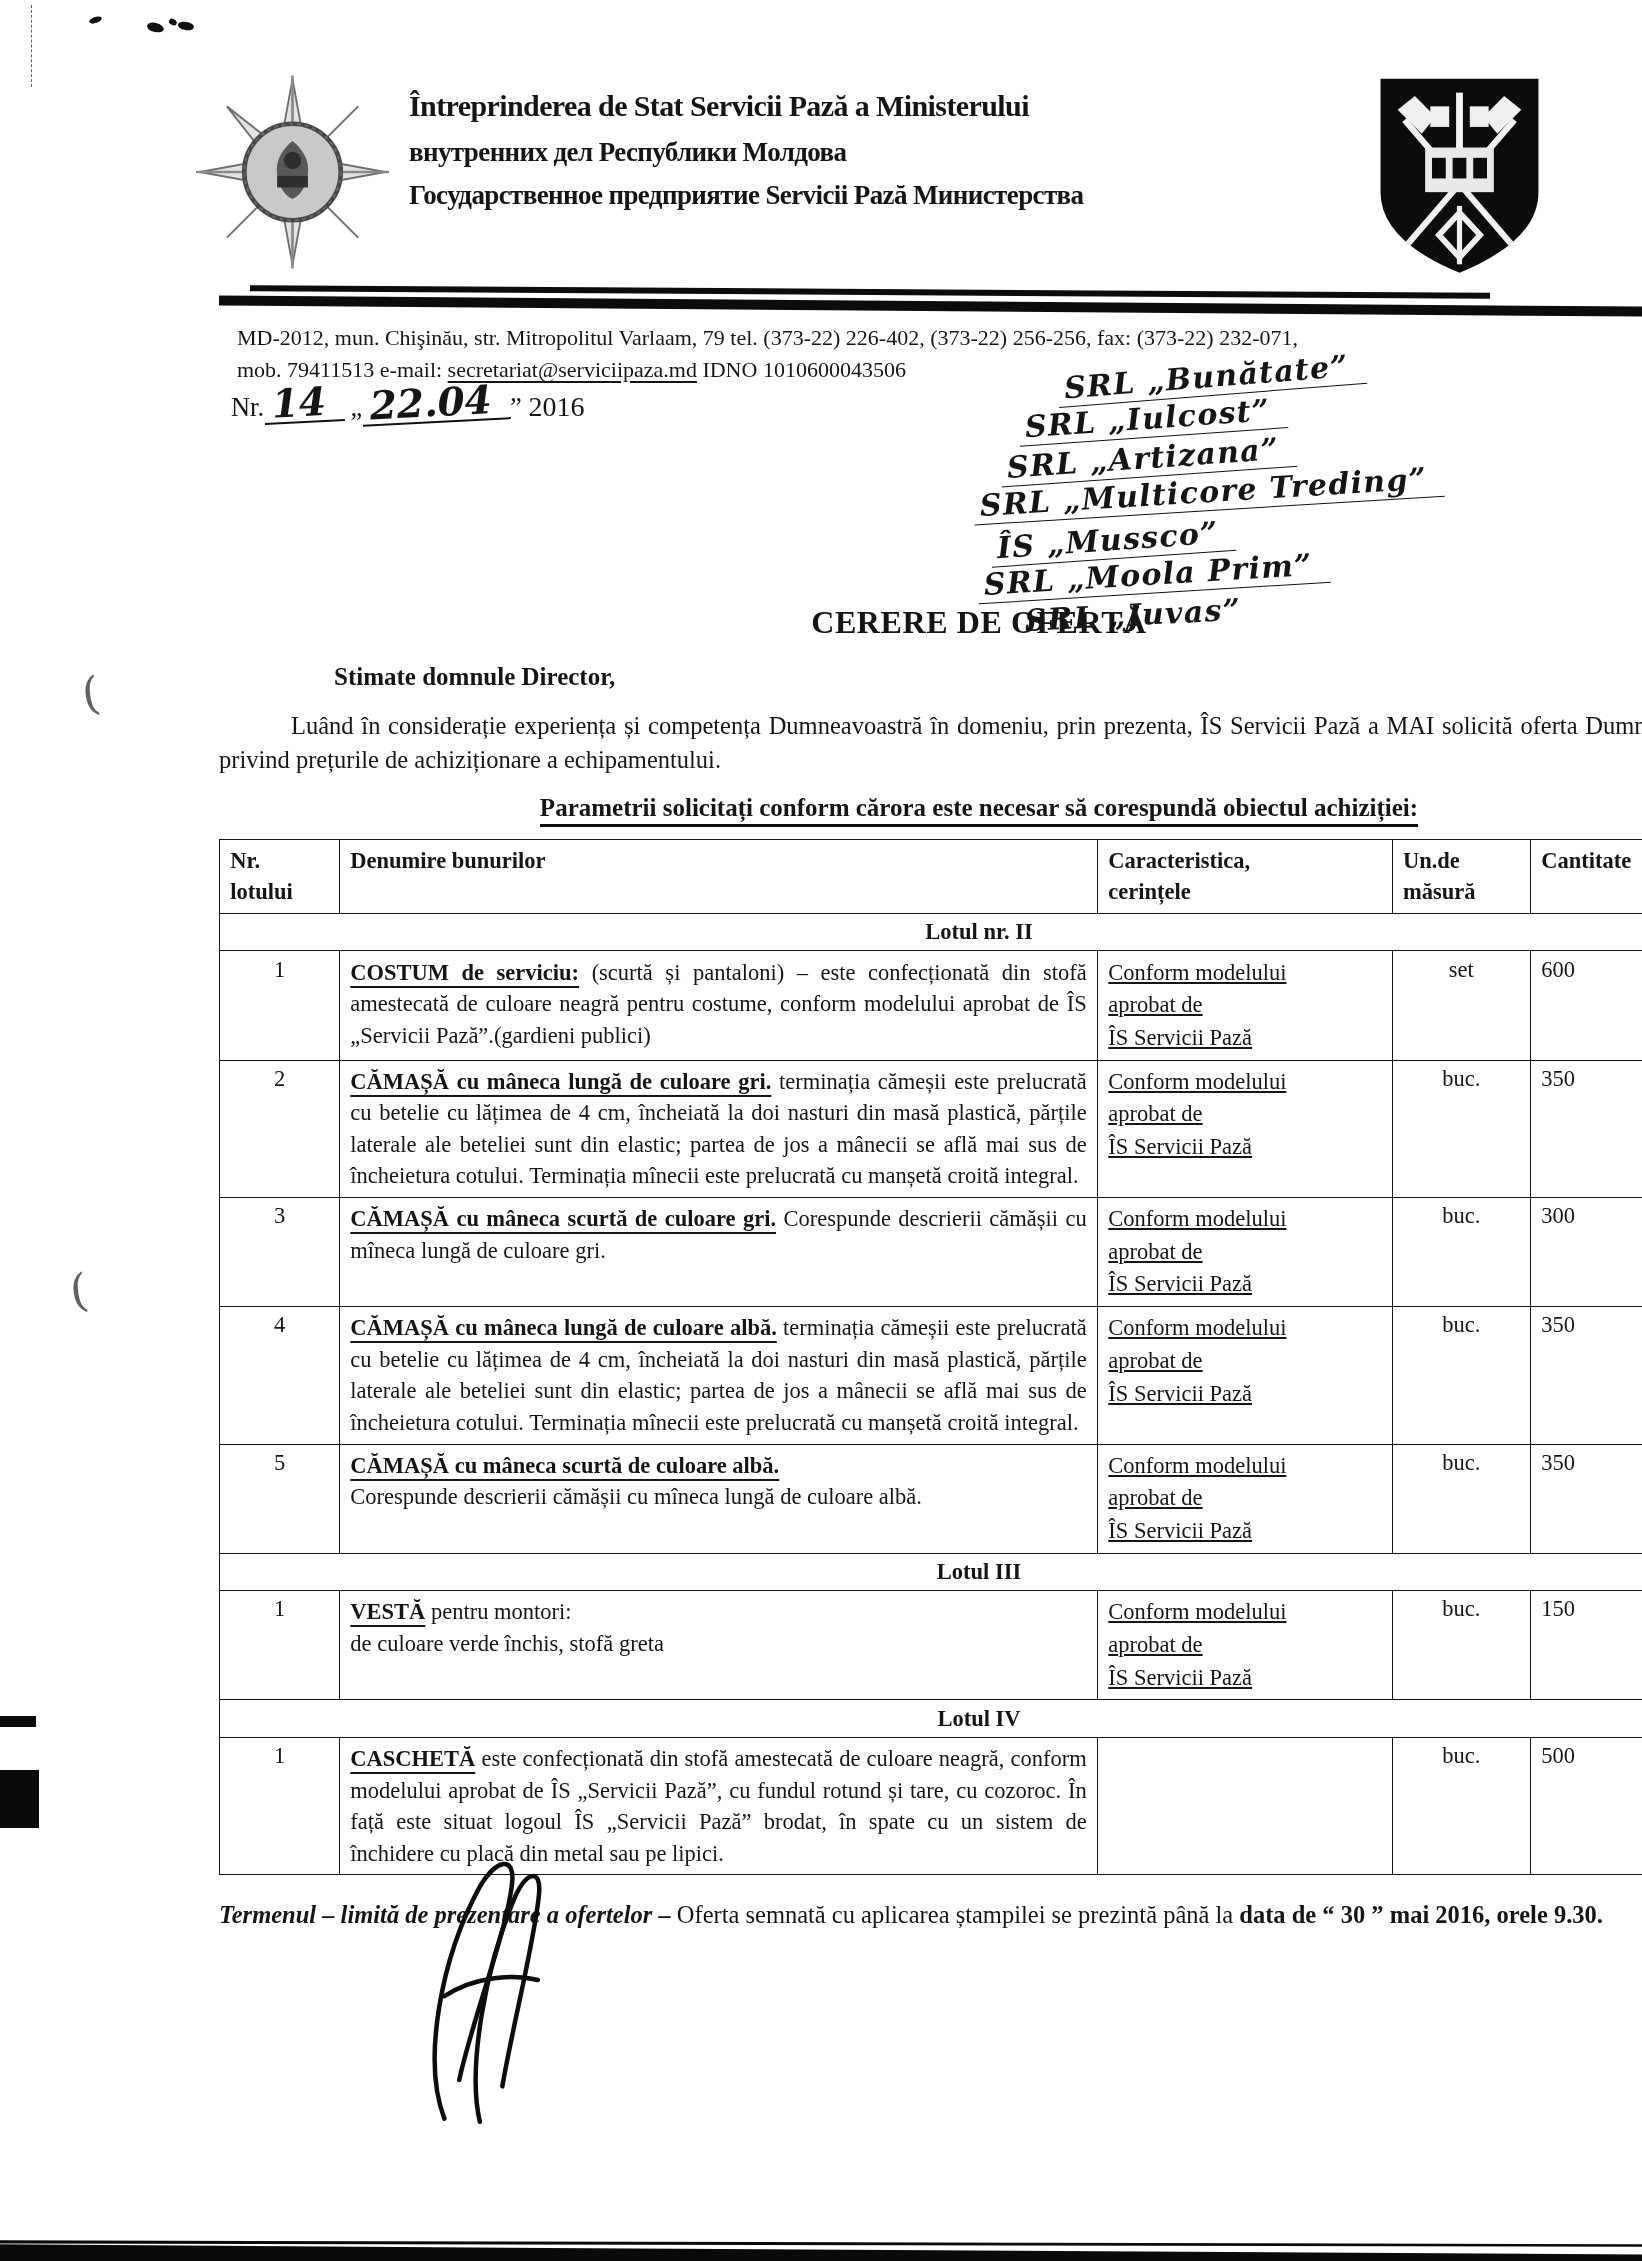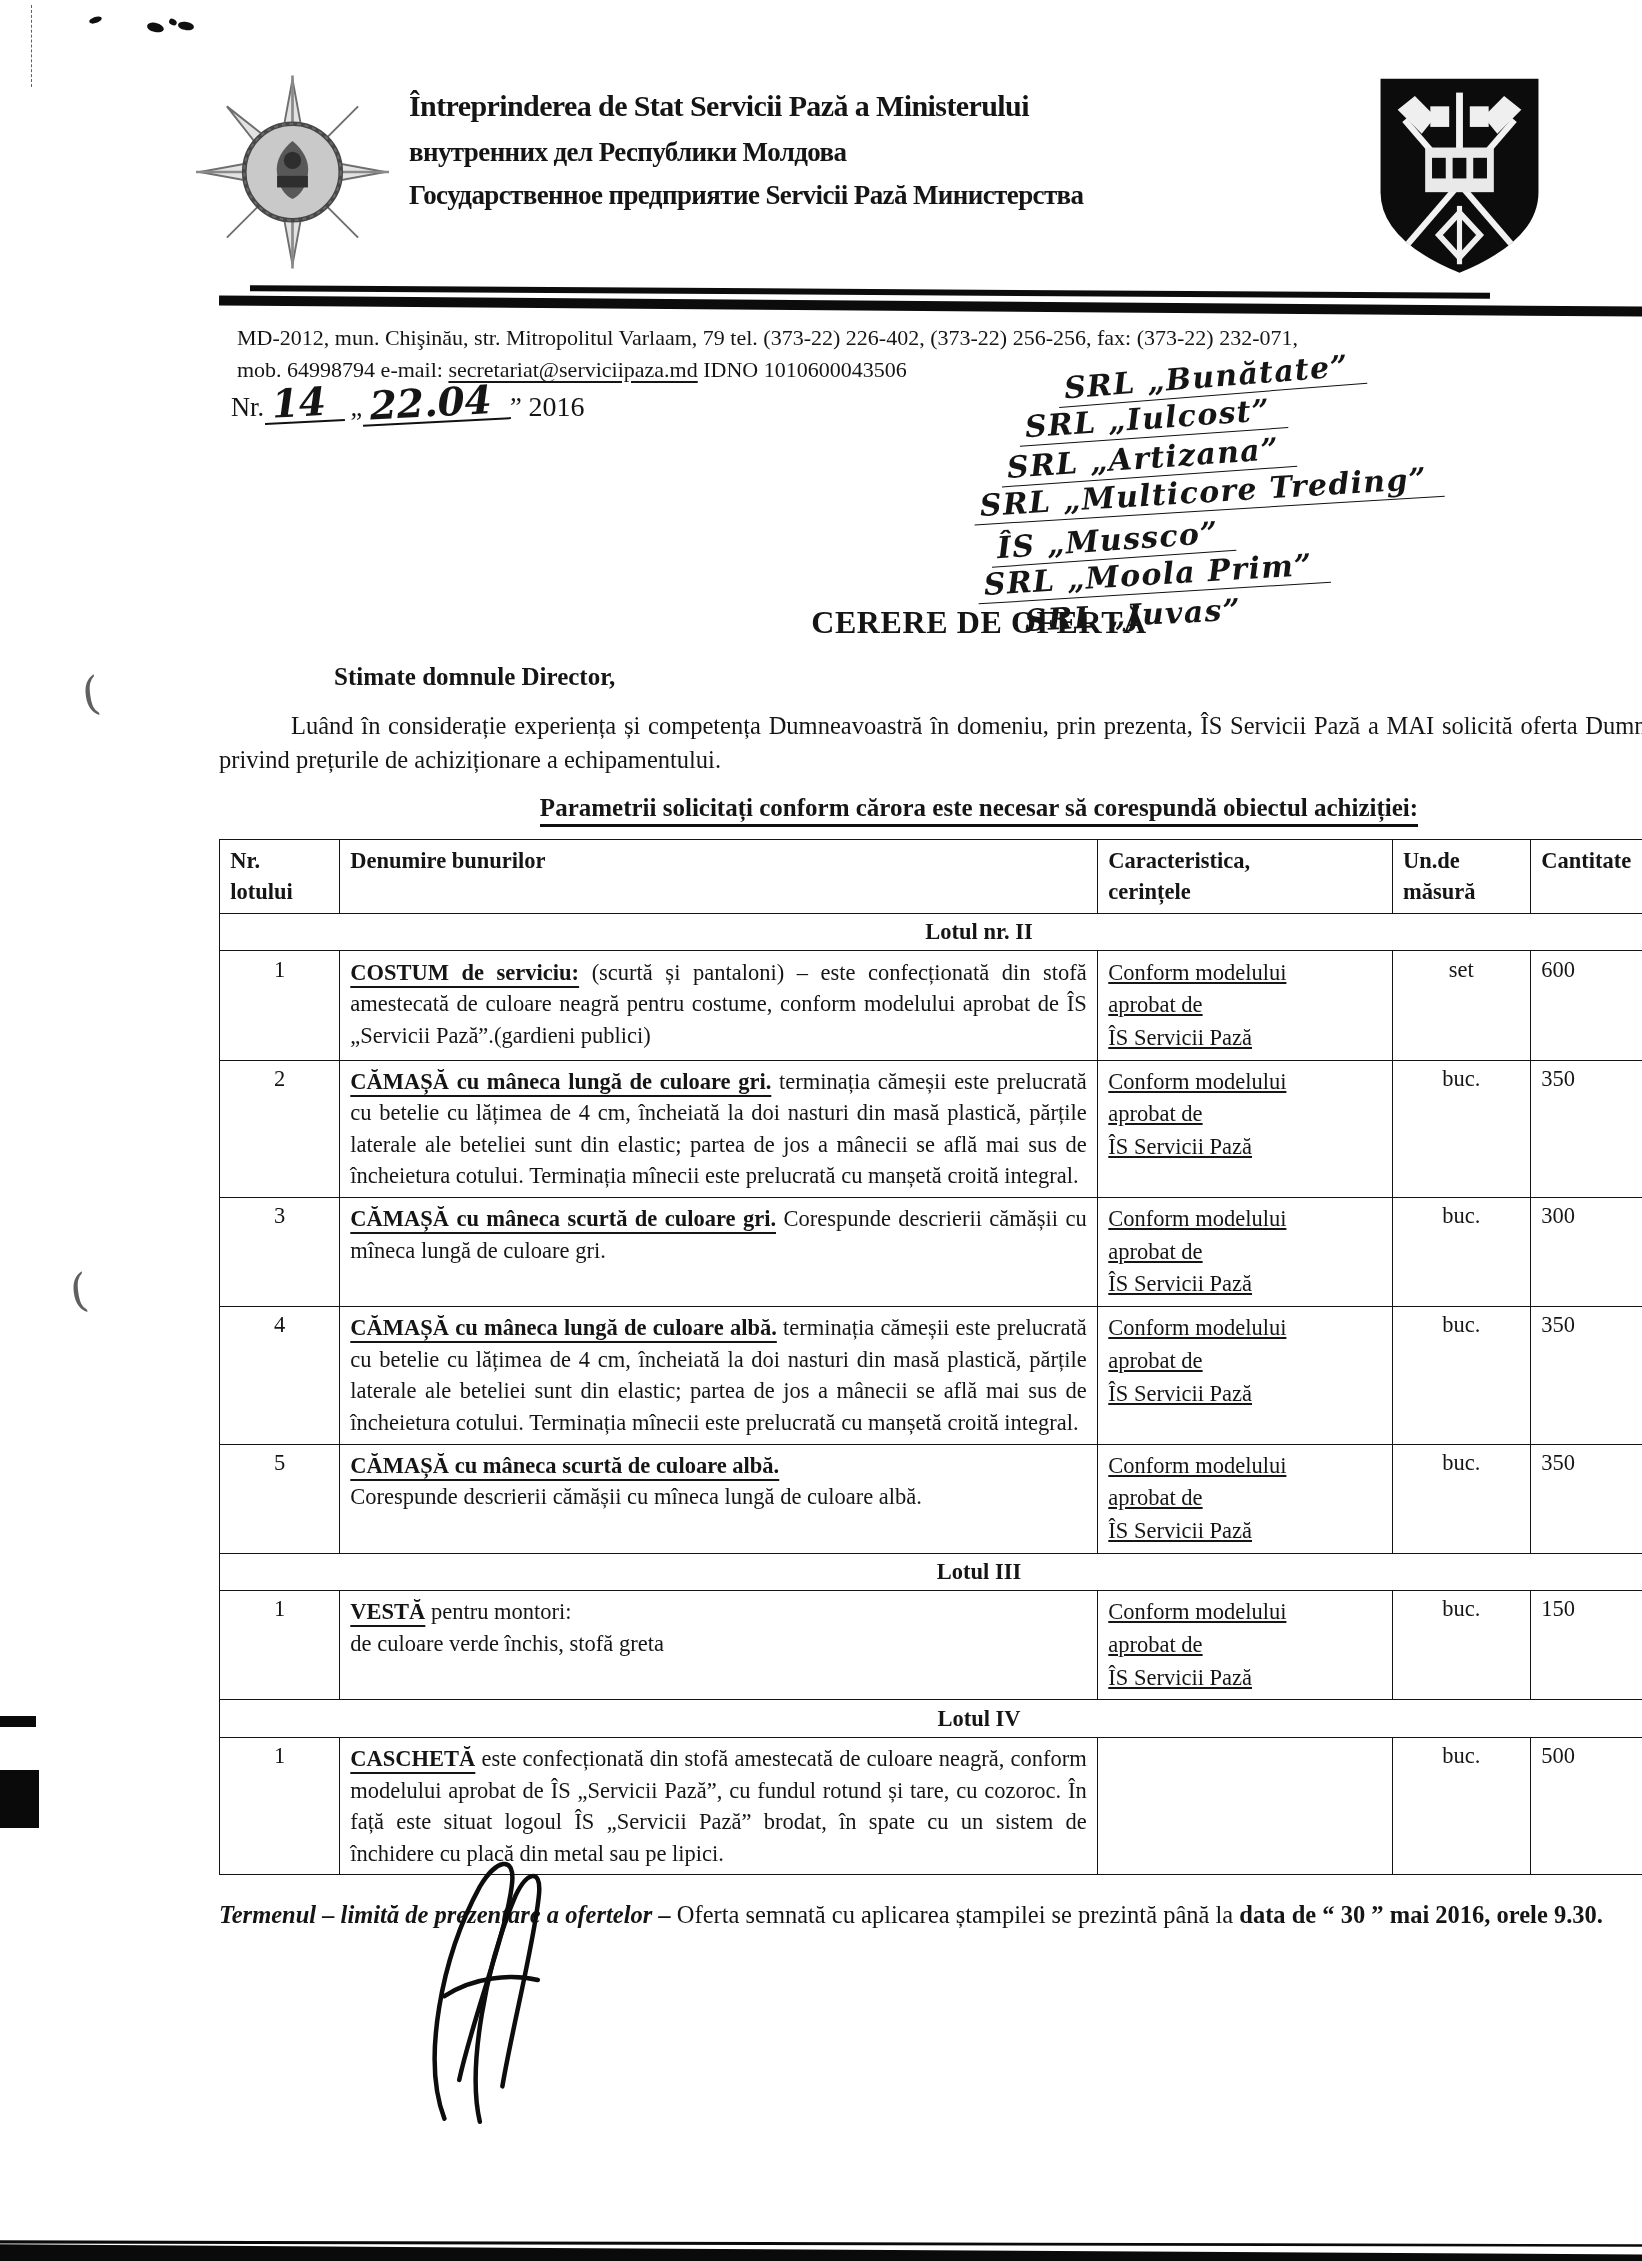--- a/index.html
+++ b/index.html
@@ -121,21 +121,21 @@
     <rect x="58" y="50" width="8" height="12" fill="#0c0c0c"></rect>
     <polygon points="50,82 62,95 50,108 38,95" fill="none" stroke="#efefef" stroke-width="3.4"></polygon>
     <line x1="50" y1="78" x2="50" y2="112" stroke="#efefef" stroke-width="3"></line>
   </svg>
 
   <div class="rule1"></div>
   <div class="rule2"></div>
 
   <div class="addr">
     <div>MD-2012, mun. Chişinău, str. Mitropolitul Varlaam, 79  tel. (373-22) 226-402, (373-22) 256-256, fax: (373-22) 232-071,</div>
-    <div><span>mob. 64998794 e-mail: </span><span class="email">secretariat@serviciipaza.md</span><span> IDNO 1010600043506</span></div>
+    <div><span>mob. 79411513 e-mail: </span><span class="email">secretariat@serviciipaza.md</span><span> IDNO 1010600043506</span></div>
   </div>
 
   <div class="refline">
     <span>Nr.</span><span class="hw hwv">14</span>
     <span>„</span><span class="hw hwv">22.04</span><span>”</span>
     <span class="yr">2016</span>
   </div>
 
   <div class="recips hw">
     <div class="r" style="margin-left:84px;transform:rotate(-4.5deg);"><span>SRL „Bunătate”</span></div>

